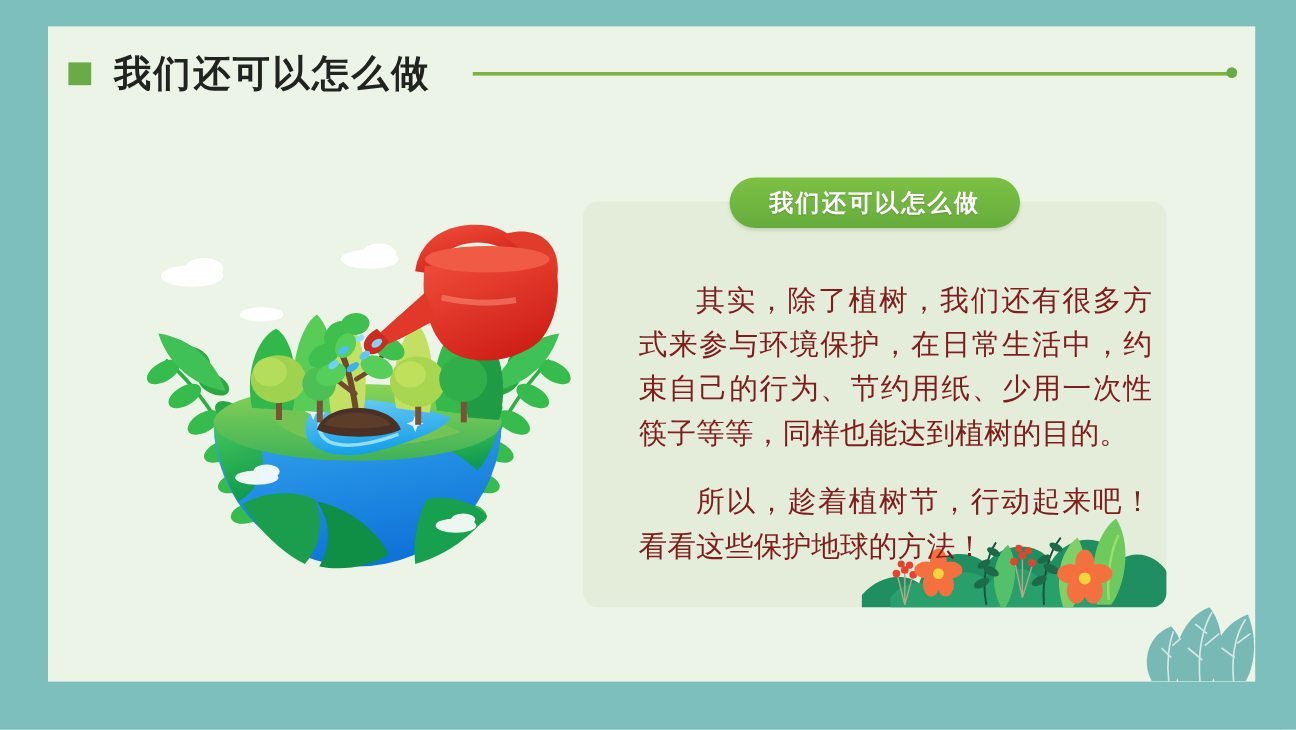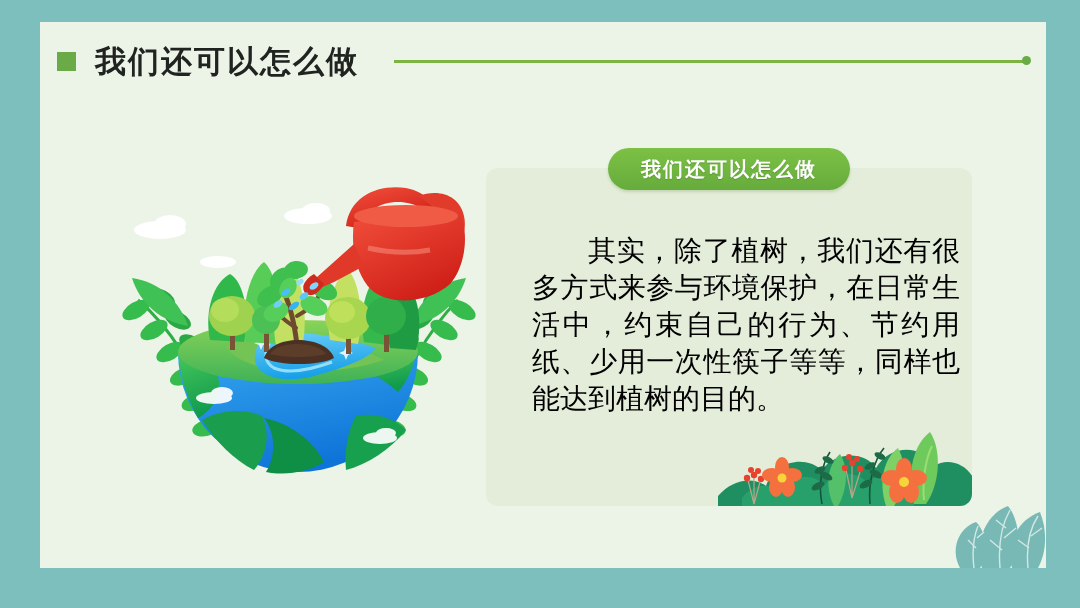--- a/index.html
+++ b/index.html
@@ -80,23 +80,23 @@
     text-shadow:0 1px 1px rgba(60,100,40,.35);
   }
 
   
   #body-text {
     position:absolute;
     left:492px; top:210px;
     width:428px;
   }
   .para {
-    font-size:28px;
+    font-size:24px;
     line-height:37px;
-    color:#000000;
+    color:#7f1d1d;
     text-indent:2em;
     font-family:"DejaVu Sans", sans-serif;
     text-align:justify;
   }
   .para + .para { margin-top:20px; }
 
   
   #illo { position:absolute; left:78px; top:148px; width:360px; height:330px; }
 
   
@@ -358,20 +358,21 @@
         </g>
       </svg>
     </div>
 
     <div id="badge">
       <span id="badge-text">我们还可以怎么做</span>
     </div>
 
     <div id="body-text">
       <p class="para">其实，除了植树，我们还有很多方式来参与环境保护，在日常生活中，约束自己的行为、节约用纸、少用一次性筷子等等，同样也能达到植树的目的。</p>
+      <p class="para">所以，趁着植树节，行动起来吧！看看这些保护地球的方法！</p>
     </div>
 
     <svg id="corner-leaves" viewBox="0 0 110 70">
       <g fill="#78b9b5">
         <path d="M24 70 C14 52 22 30 40 24 C52 36 52 58 44 70 Z"></path>
         <path d="M46 70 C38 44 50 16 72 8 C86 26 84 54 74 70 Z"></path>
         <path d="M76 70 C70 44 82 22 104 14 C112 34 110 56 102 70 Z"></path>
       </g>
       <g stroke="#e3f0ee" stroke-width="1.4" fill="none" opacity=".85">
         <path d="M38 70 C36 54 38 38 42 28 M40 50 L32 42 M41 40 L48 34"></path>

